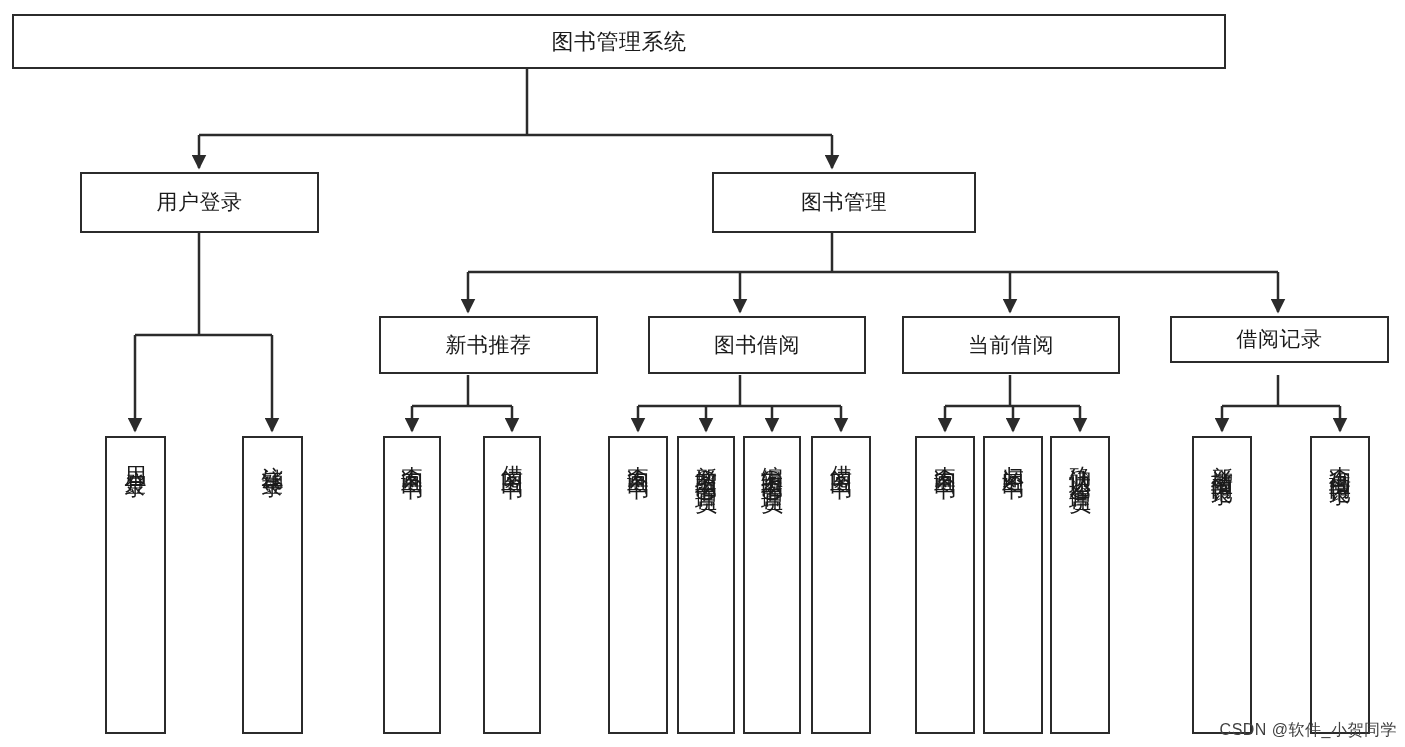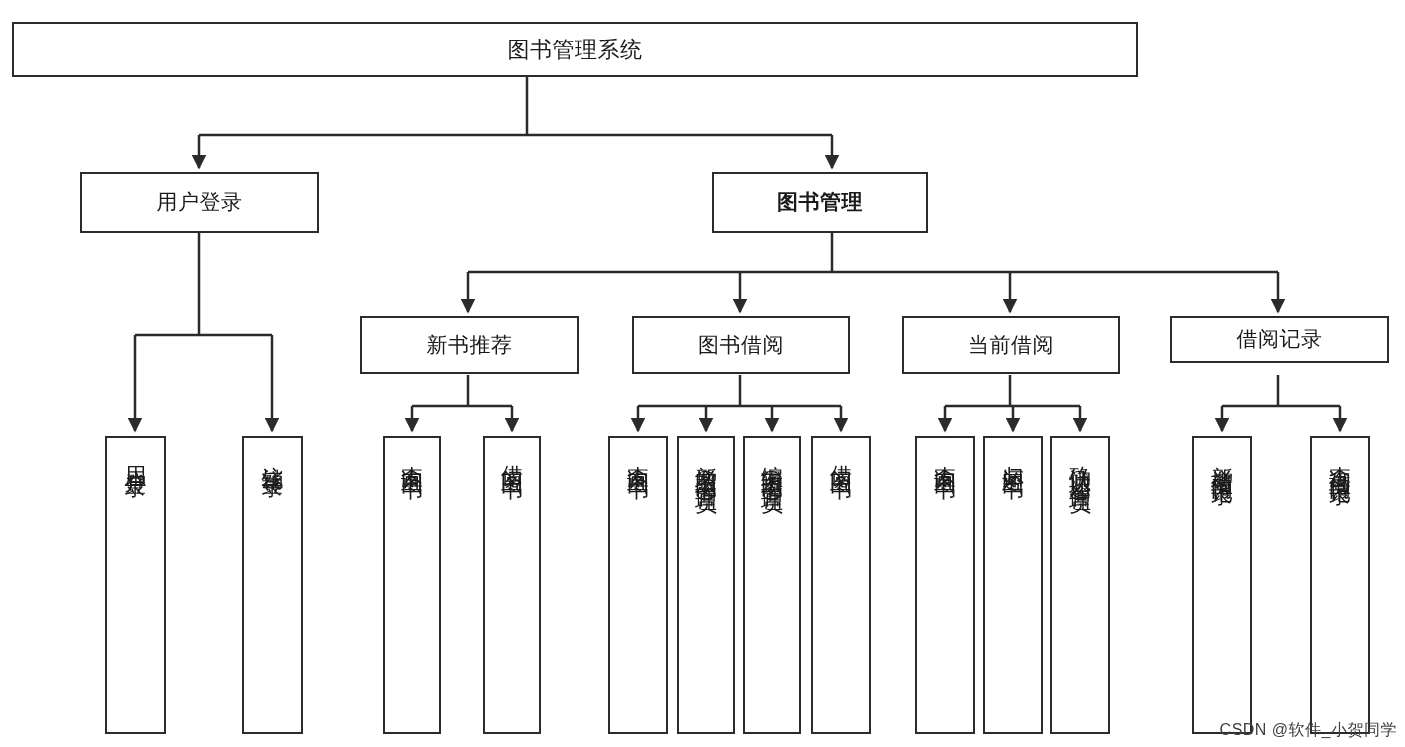--- a/index.html
+++ b/index.html
@@ -122,37 +122,37 @@
       <path d="M 1013 406 L 1013 431" marker-end="url(#arrow)"></path>
       <path d="M 1080 406 L 1080 431" marker-end="url(#arrow)"></path>
 
       <path d="M 1278 375 L 1278 406"></path>
       <path d="M 1222 406 L 1340 406"></path>
       <path d="M 1222 406 L 1222 431" marker-end="url(#arrow)"></path>
       <path d="M 1340 406 L 1340 431" marker-end="url(#arrow)"></path>
     </g>
   </svg>
 
-  <div class="node horiz root" style="left:12px; top:14px; width:1126px; height:55px;margin-top:8px;">
+  <div class="node horiz root" style="left:12px; top:14px; width:1214px; height:55px;">
     <span class="node-label">图书管理系统</span>
   </div>
 
   <div class="node horiz" style="left:80px; top:172px; width:239px; height:61px;">
     <span class="node-label">用户登录</span>
   </div>
 
-  <div class="node horiz" style="left:712px; top:172px; width:216px; height:61px;font-weight:bold;">
+  <div class="node horiz" style="left:712px; top:172px; width:264px; height:61px;">
     <span class="node-label">图书管理</span>
   </div>
 
-  <div class="node horiz" style="left:360px; top:316px; width:219px; height:58px;">
+  <div class="node horiz" style="left:379px; top:316px; width:219px; height:58px;">
     <span class="node-label">新书推荐</span>
   </div>
 
-  <div class="node horiz" style="left:632px; top:316px; width:218px; height:58px;">
+  <div class="node horiz" style="left:648px; top:316px; width:218px; height:58px;">
     <span class="node-label">图书借阅</span>
   </div>
 
   <div class="node horiz" style="left:902px; top:316px; width:218px; height:58px;align-items:center;">
     <span class="node-label">当前借阅</span>
   </div>
 
   <div class="node horiz" style="left:1170px; top:316px; width:219px; height:47px;">
     <span class="node-label">借阅记录</span>
   </div>

